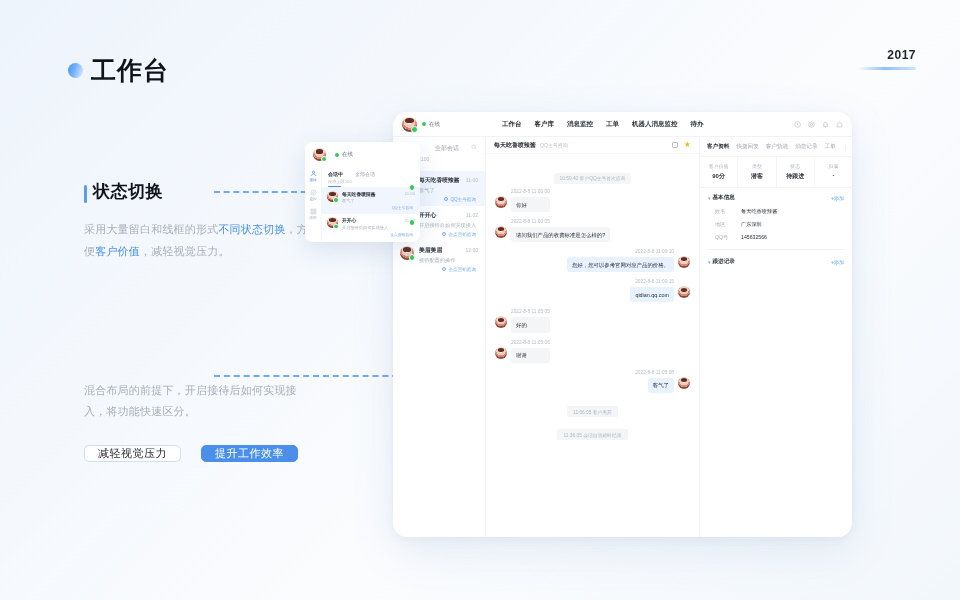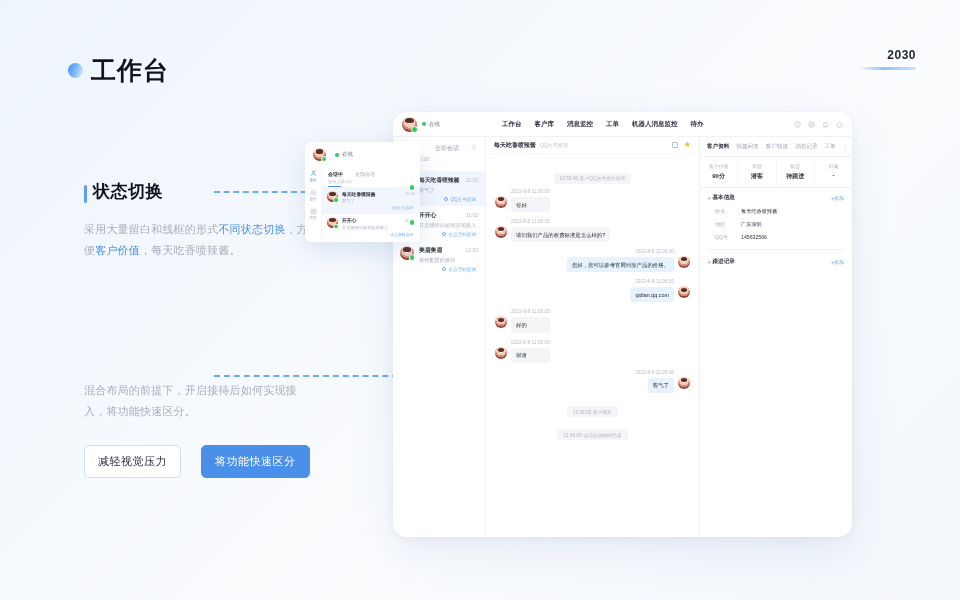--- a/index.html
+++ b/index.html
@@ -40,32 +40,32 @@
   .feat-2 { top: 364px; }
   .feat-head { display: flex; align-items: flex-end; }
   .feat-bar {
     width: 3px; height: 18px; background: #5b9bf0; border-radius: 2px; margin-right: 6px;
   }
   .feat-title { font-size: 17px; font-weight: bold; color: #10131a; letter-spacing: .5px; }
   .feat-body {
     margin-top: 16px; font-size: 11px; line-height: 1.95;
     color: #a8aeb8; letter-spacing: .2px;
   }
-  .feat-body em { font-style: normal; color: #4a90ea; }
+  .feat-body em { font-style: normal; color: #4a90ea; font-family: Liberation Mono, monospace; }
 
   .dash {
     position: absolute; height: 0; border-top: 2px dashed #6fa9f2;
   }
   .dash-1 { left: 214px; top: 191px; width: 112px; }
   .dash-2 { left: 214px; top: 375px; width: 214px; }
 
   .btn-row { display: flex; gap: 20px; margin-top: 22px; }
   .btn {
     font-size: 11px; letter-spacing: .5px; border-radius: 5px;
-    padding: 8px 13px; cursor: pointer; white-space: nowrap;
+    padding: 0 13px; cursor: pointer; white-space: nowrap;
   }
   .btn-ghost { background: #fff; border: 1px solid #cfe0f5; color: #2a3038; }
   .btn-solid { background: #4a90ea; border: 1px solid #4a90ea; color: #fff; }
 
   
   .device {
     position: absolute; left: 393px; top: 112px;
     width: 459px; height: 425px;
     background: #fff; border-radius: 14px;
     box-shadow: 0 14px 44px rgba(80,120,180,.13), 0 2px 8px rgba(80,120,180,.07);
@@ -230,40 +230,40 @@
 <body>
 
 <div class="hdr">
   <div class="hdr-title-row">
     <span class="hdr-dot"></span>
     <span class="hdr-title">工作台</span>
   </div>
 </div>
 
 <div class="year-badge">
-  <div class="year-num">2030</div>
+  <div class="year-num">2017</div>
   <div class="year-rule"></div>
 </div>
 
 <div class="feat feat-1">
   <div class="feat-head">
     <span class="feat-bar"></span>
     <span class="feat-title">状态切换</span>
   </div>
   <div class="feat-body">
-    <span>采用大量留白和线框的形式</span><em>不同状态切换</em><span>，方便</span><em>客户价值</em><span>，每天吃香喷辣酱。</span>
+    <span>采用大量留白和线框的形式</span><em>不同状态切换</em><span>，方便</span><em>客户价值</em><span>，减轻视觉压力。</span>
   </div>
 </div>
 <div class="dash dash-1"></div>
 
 <div class="feat feat-2">
   <div class="feat-body">混合布局的前提下，开启接待后如何实现接入，将功能快速区分。</div>
   <div class="btn-row">
     <button class="btn btn-ghost">减轻视觉压力</button>
-    <button class="btn btn-solid">将功能快速区分</button>
+    <button class="btn btn-solid">提升工作效率</button>
   </div>
 </div>
 <div class="dash dash-2"></div>
 
 <div class="device">
 
   <div class="topbar">
     <span class="av av-on"></span>
     <span class="on-wrap">
       <span class="on-dot"></span>

